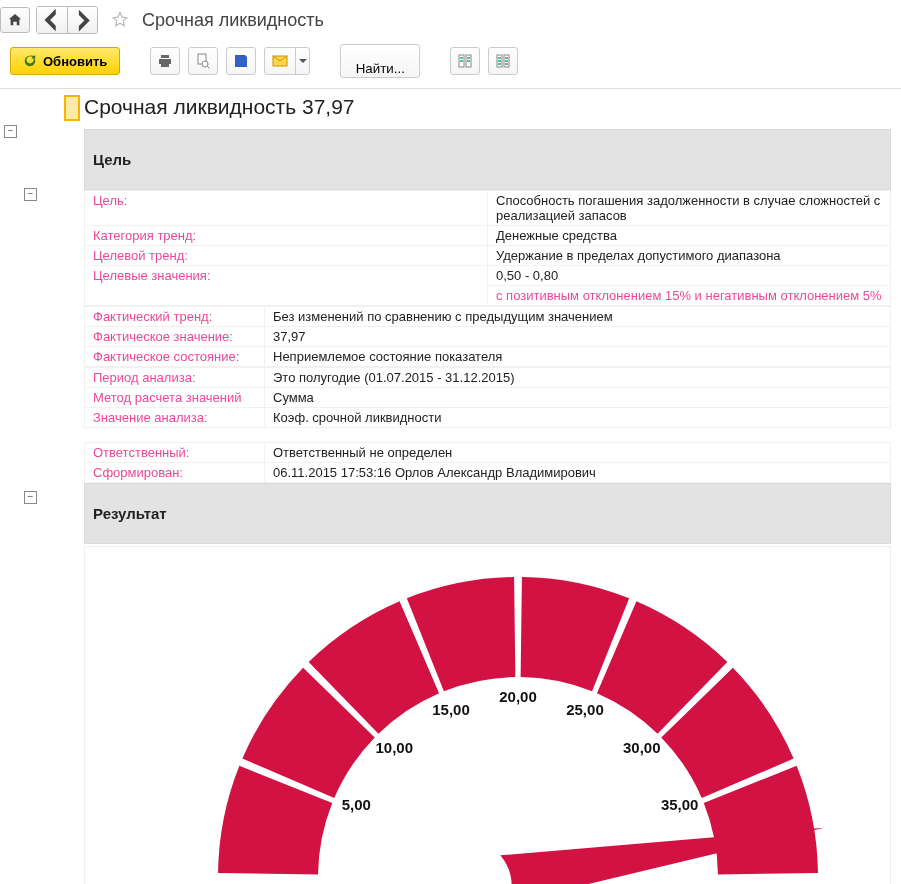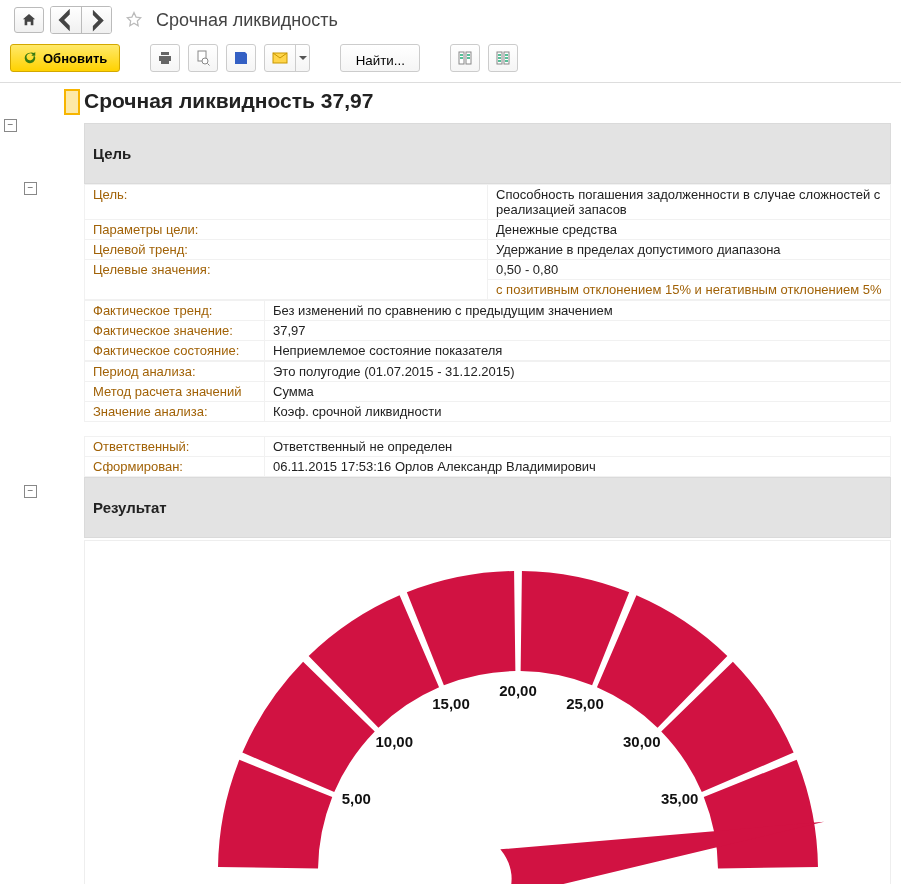--- a/index.html
+++ b/index.html
@@ -7,21 +7,21 @@
     margin: 0;
     font-family: Arial, sans-serif;
     font-size: 13px;
     background: #fff;
     color: #222;
     width: 901px;
   }
   .topbar {
     display: flex;
     align-items: center;
-    padding: 6px 14px;
+    padding: 6px 0;
     gap: 6px;
   }
   .icon-btn {
     width: 30px;
     height: 26px;
     border: 1px solid #bbb;
     border-radius: 3px;
     background: linear-gradient(#fff,#f0f0f0);
     display: inline-flex;
     align-items: center;
@@ -71,21 +71,21 @@
     display:inline-flex; align-items:center;
     cursor:pointer;
   }
   .mail-group .mail-main{width:30px;display:flex;align-items:center;justify-content:center;}
   .mail-group .mail-drop{width:14px;border-left:1px solid #ccc;height:100%;display:flex;align-items:center;justify-content:center;}
   .find-btn {
     height:28px;
     border:1px solid #ccc;
     border-radius:3px;
     background:linear-gradient(#fff,#f5f5f5);
-    padding:8px 14px;
+    padding:16px 14px;
     cursor:pointer;
     min-width: 80px;
     text-align:center;
   }
   .toolgap{width:14px;}
   .body-area { display:flex; }
   .tree-area {
     width: 84px;
     flex:0 0 84px;
     padding: 4px 4px;
@@ -106,33 +106,33 @@
     width:16px;height:26px;
     border:2px solid #f7b500;
     background:#fde9a7;
     margin-bottom:4px;
     margin-top: -2px;
     float:right;
   }
   .content-area { flex:1; padding-right:10px; }
   .doc-heading {
     font-size: 21px;
-    font-weight:bold;
+    font-weight:normal;
     padding: 6px 0 10px 0;
   }
   .section-header {
     background:#e3e3e3;
     font-weight:bold;
     font-size:15px;
     padding:21px 8px;
     border:1px solid #dadada;
   }
   .kv-table { width:100%; border-collapse:collapse; font-size:13px; }
   .kv-table td { padding:2px 8px; vertical-align:top; border:1px solid #f1f1f1; }
-  .kv-table td:first-child { width: 180px; color:#a16207; }
+  .kv-table td:first-child { width: 180px; color:#ec4899; }
   .gauge-box { border:1px solid #eee; margin-top:2px; padding-top:10px; height:400px; position:relative; }
   .gauge-center { text-align:center; position:relative; }
 </style>
 </head>
 <body>
 
 <div class="topbar">
   <div class="icon-btn">
     <svg viewBox="0 0 16 16">
         <path fill="#444" d="M8 1 L15 7 H13 V14 H10 V10 H6 V14 H3 V7 H1 Z"></path>
@@ -229,41 +229,41 @@
     <div class="doc-heading">Срочная ликвидность 37,97</div>
 
     <div class="section-header">Цель</div>
     <table class="kv-table">
       <tbody>
           <tr>
             <td>Цель:</td>
             <td>Способность погашения задолженности в случае сложностей с реализацией запасов</td>
           </tr>
       <tr>
-            <td>Параметры цели:</td>
+            <td>Категория тренд:</td>
             <td>Денежные средства</td>
           </tr>
       <tr>
             <td>Целевой тренд:</td>
             <td>Удержание в пределах допустимого диапазона</td>
           </tr>
       <tr>
             <td rowspan="2">Целевые значения:</td>
             <td>0,50 - 0,80</td>
           </tr>
       <tr>
             <td>с позитивным отклонением 15% и негативным отклонением 5%</td>
           </tr>
     </tbody>
       </table>
 
     <table class="kv-table">
       <tbody>
           <tr>
-            <td>Фактическое тренд:</td>
+            <td>Фактический тренд:</td>
             <td>Без изменений по сравнению с предыдущим значением</td>
           </tr>
       <tr>
             <td>Фактическое значение:</td>
             <td>37,97</td>
           </tr>
       <tr>
             <td>Фактическое состояние:</td>
             <td>Неприемлемое состояние показателя</td>
           </tr>

